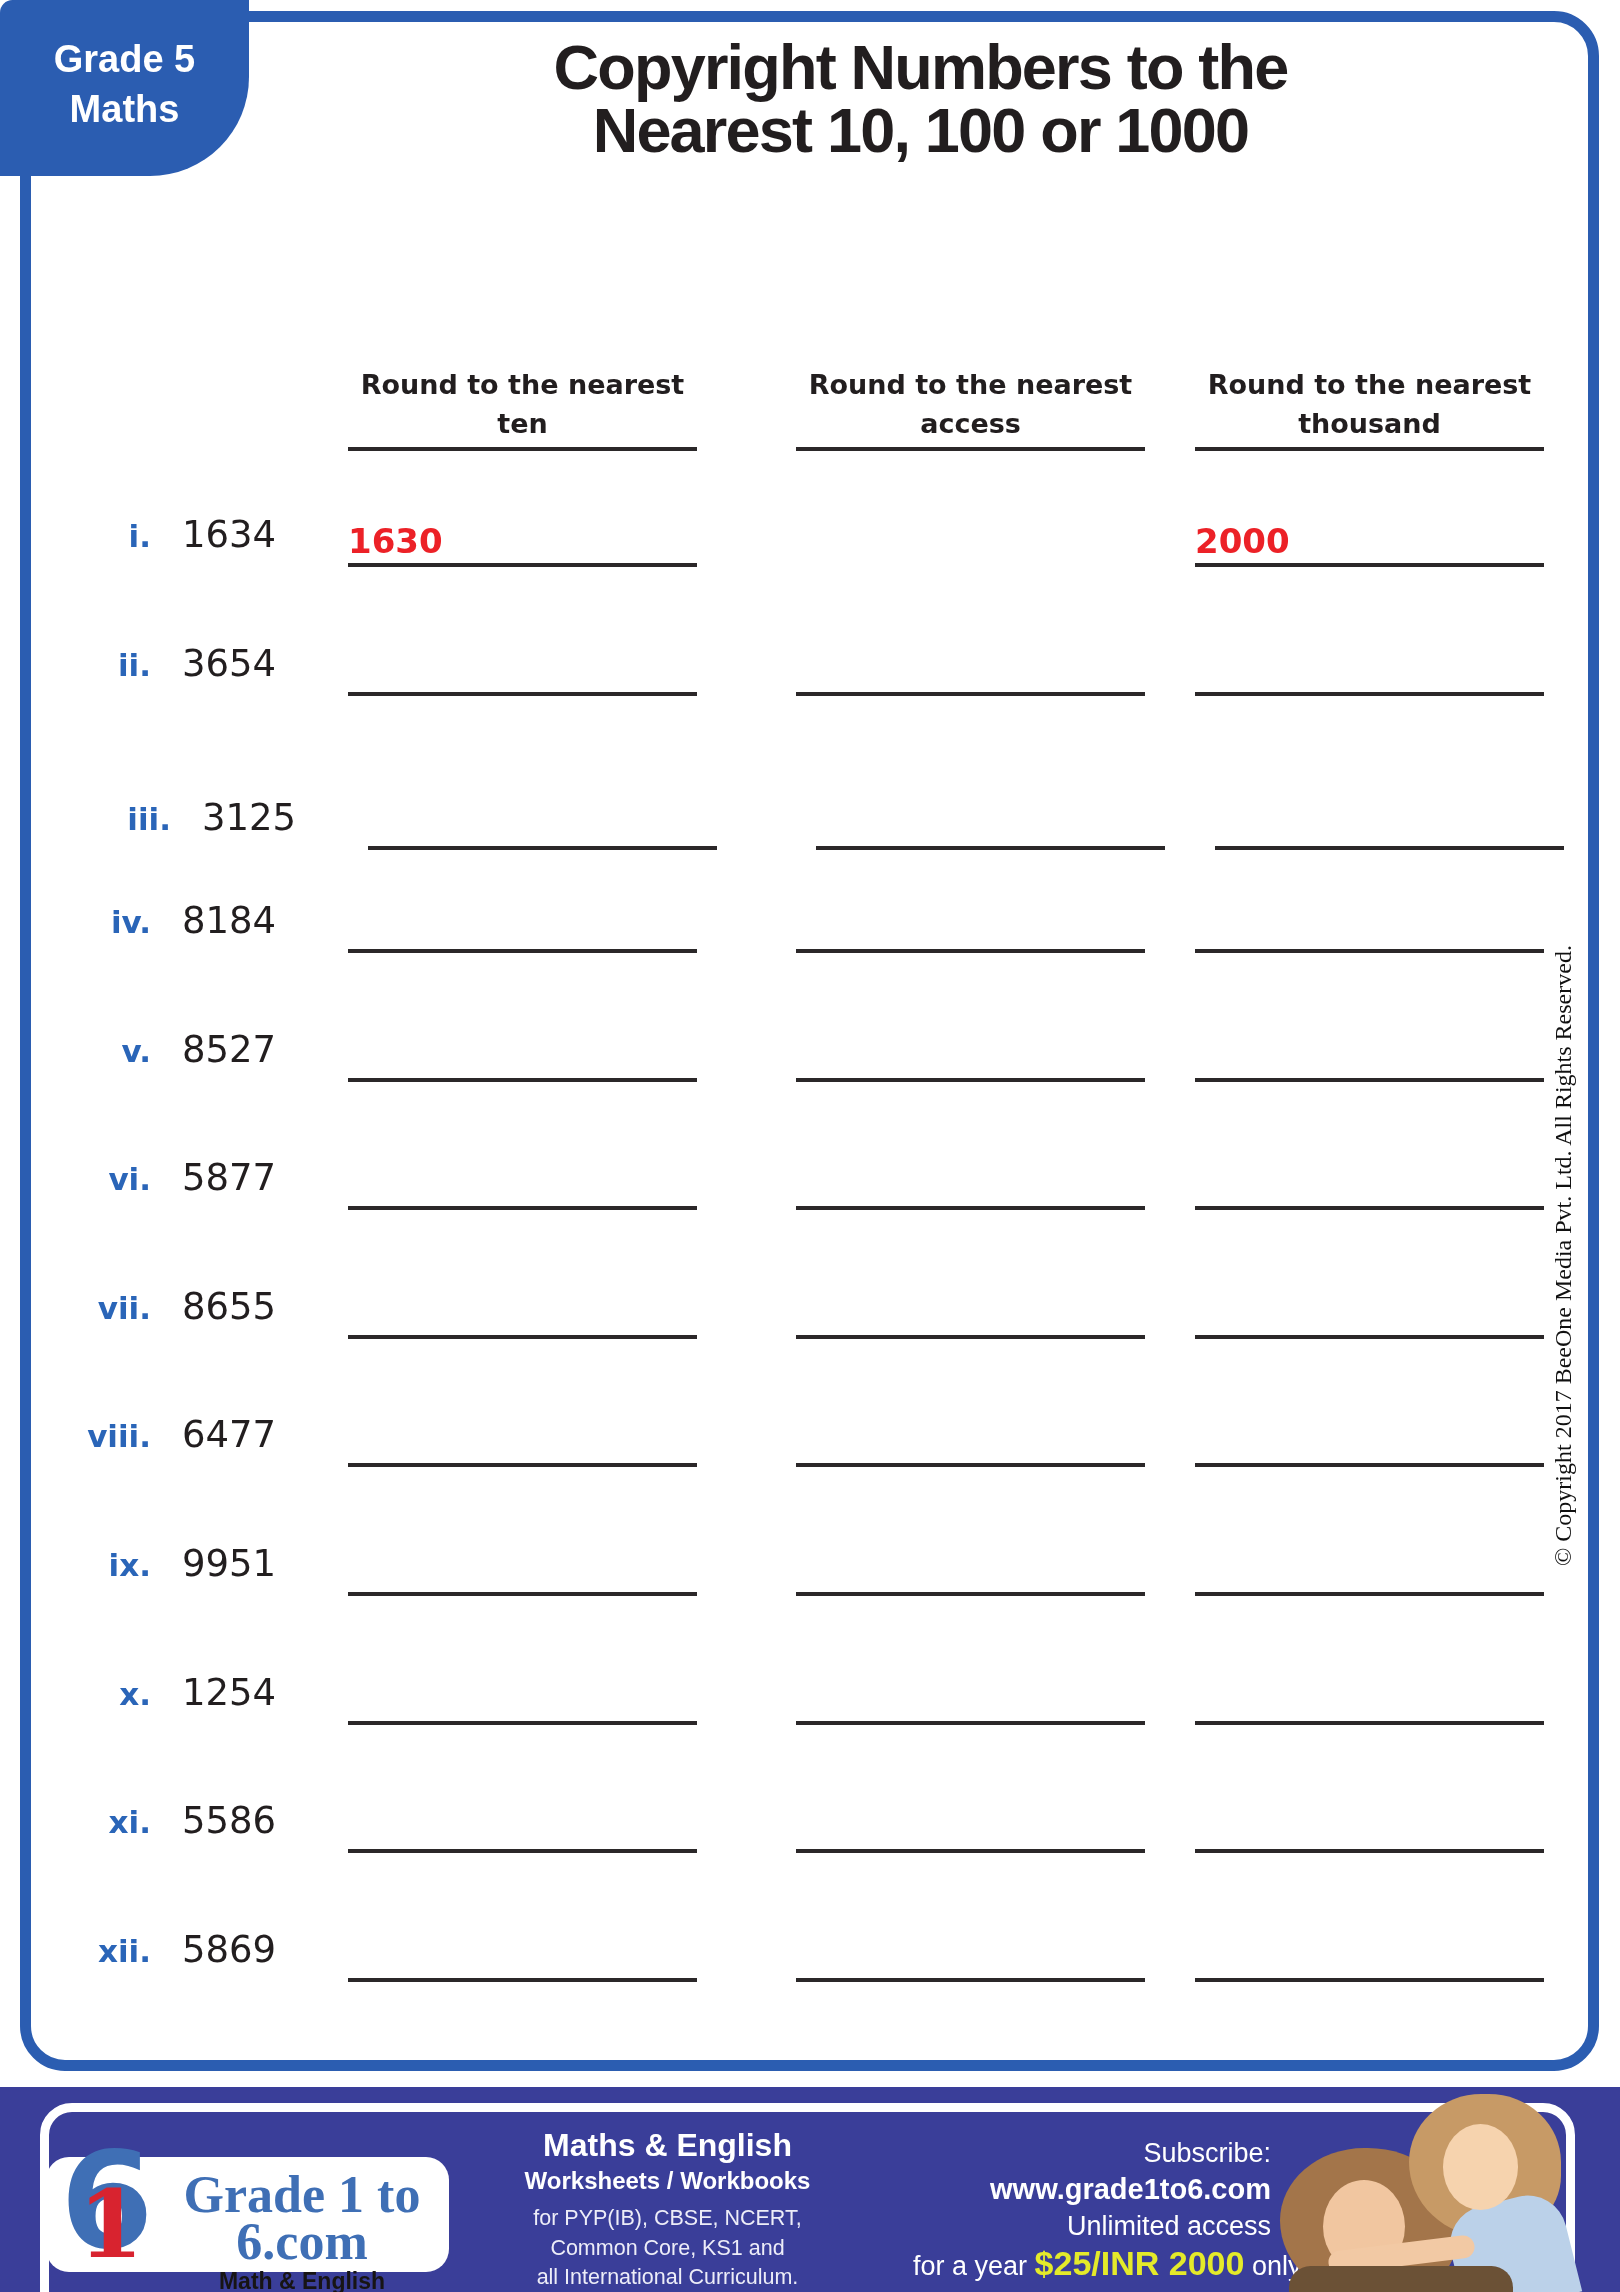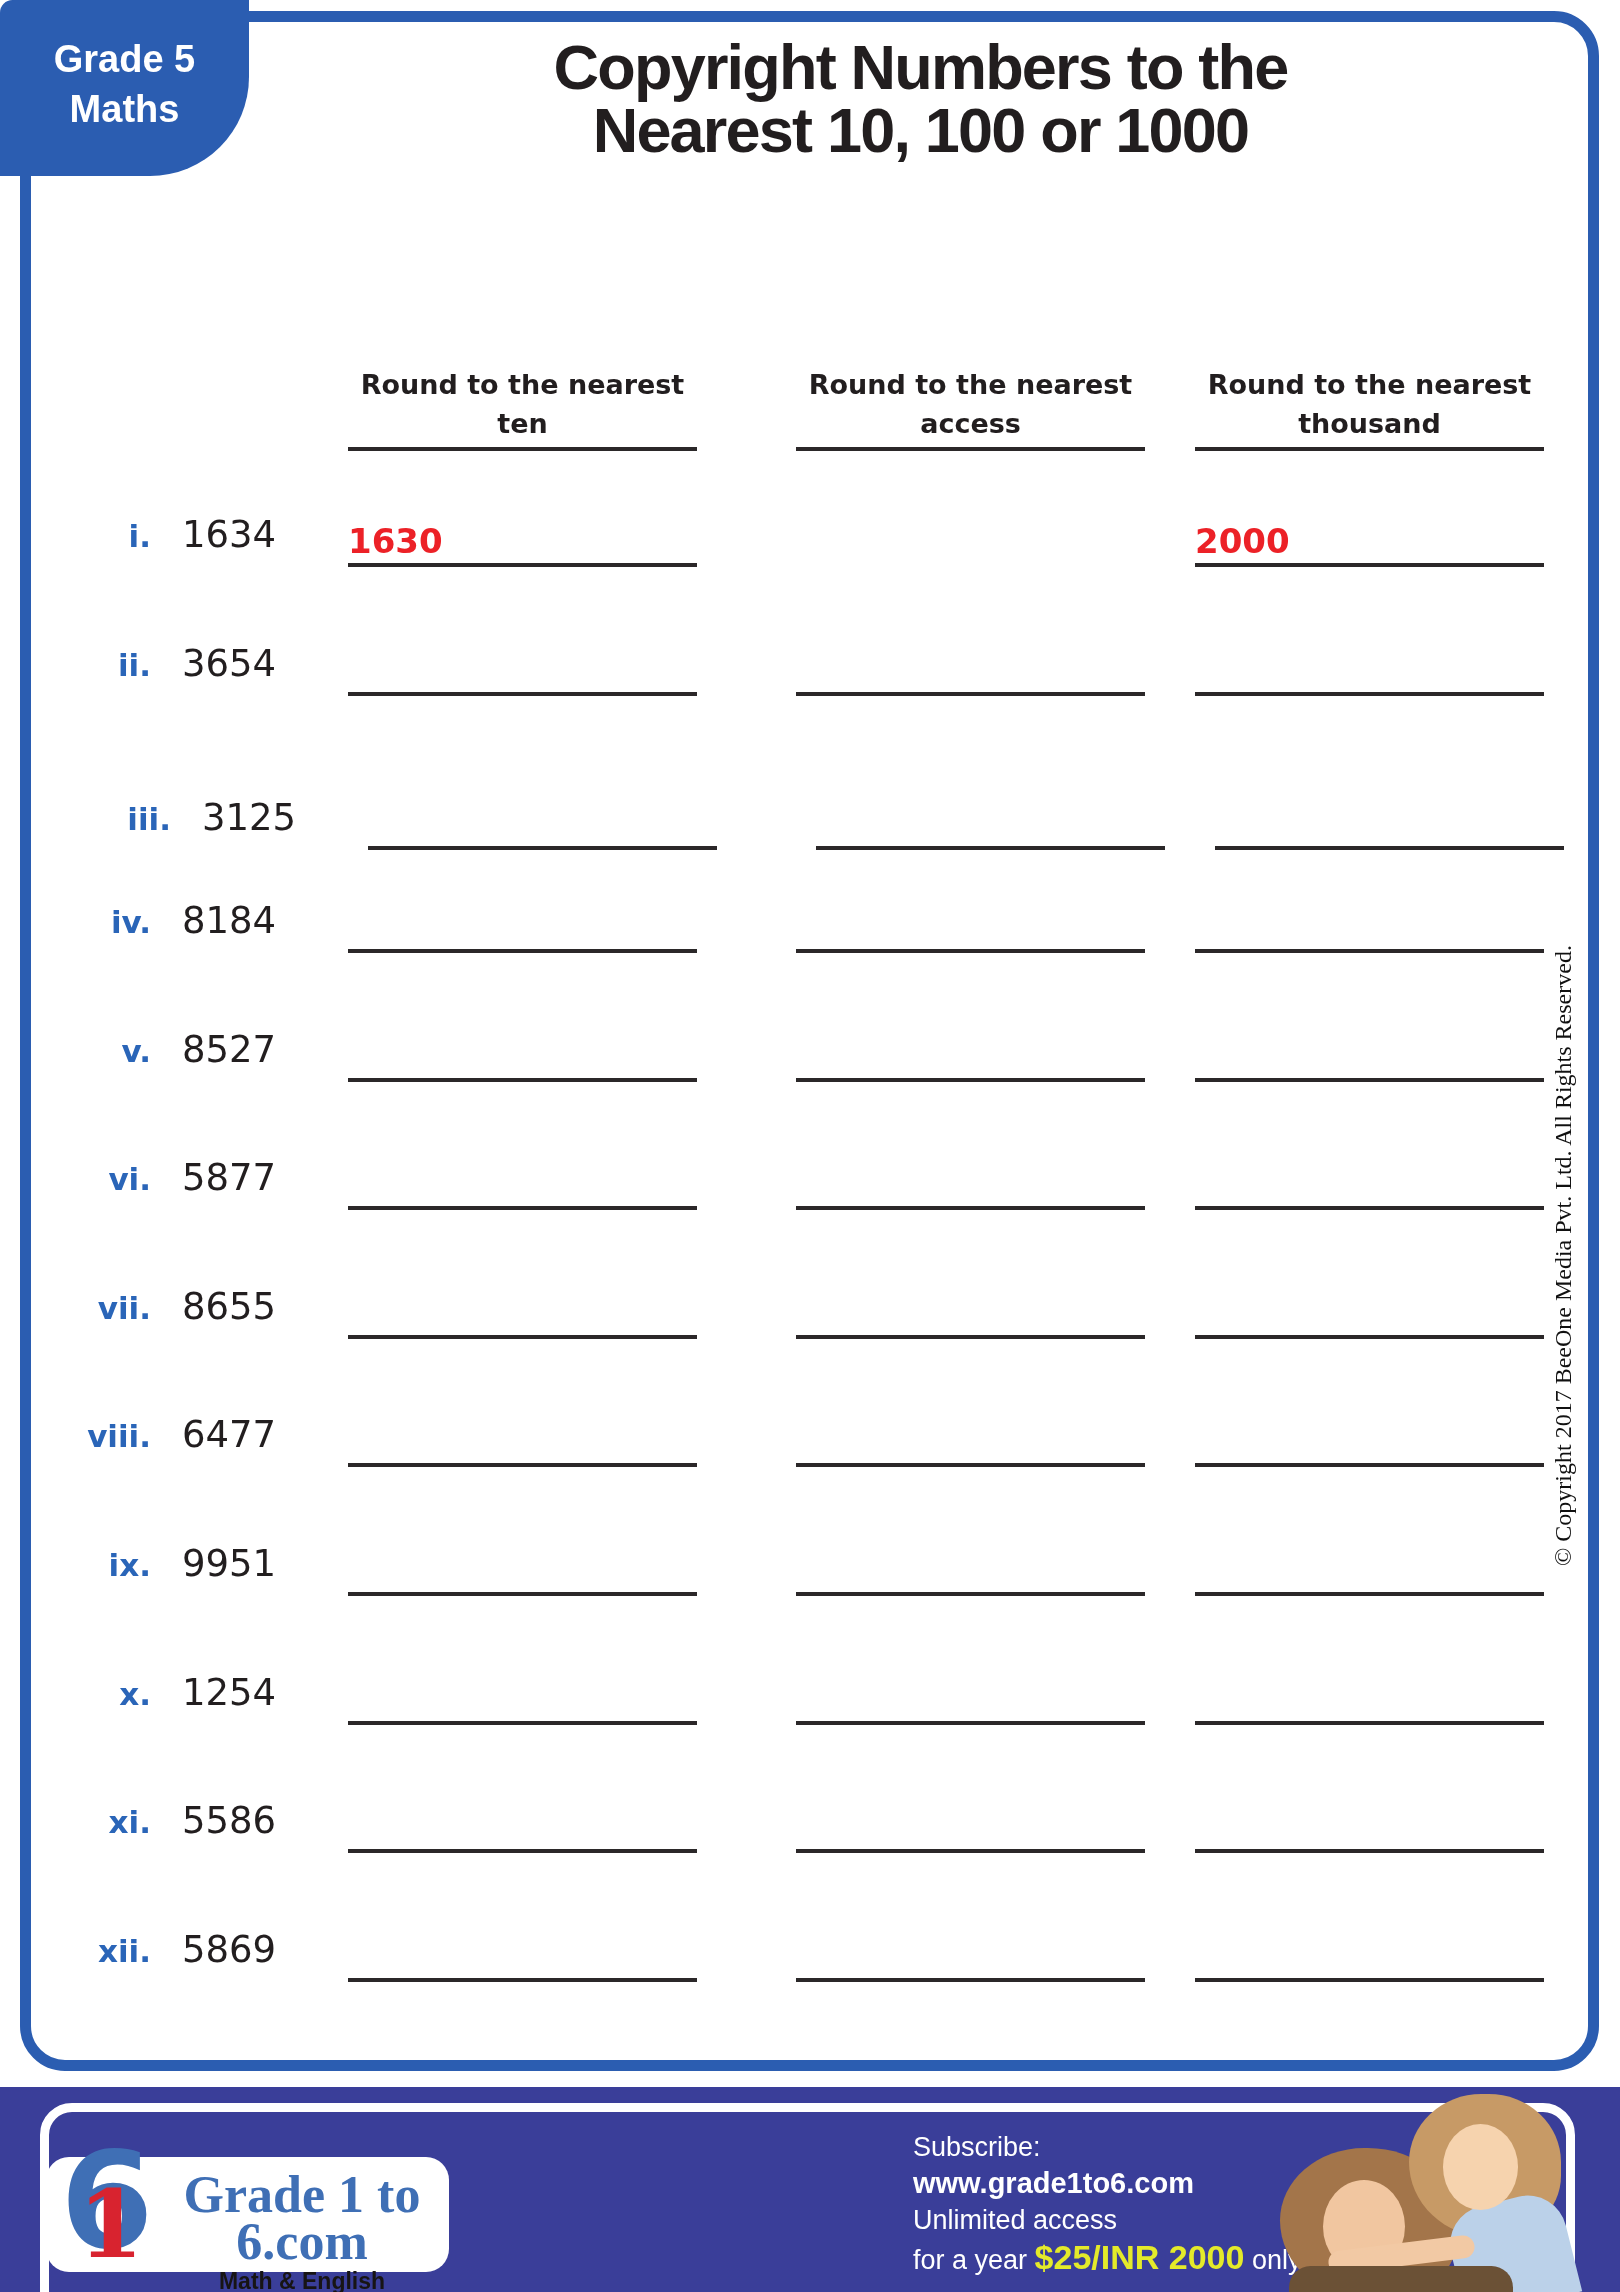--- a/index.html
+++ b/index.html
@@ -100,21 +100,21 @@
   .logo-text{position:absolute;left:115px;top:14.3px;width:282px;text-align:center;}
   .logo-site{
     font-family:"Liberation Serif",serif;font-weight:700;
     font-size:52px;line-height:47px;color:var(--logo-blue);
   }
   .logo-tag{font-weight:700;font-size:23px;line-height:32px;color:#171414;}
   .center-block{position:absolute;left:502px;top:39px;width:331px;text-align:center;color:#fff;}
   .cb-head{font-weight:700;font-size:32px;line-height:39px;}
   .cb-sub{font-weight:700;font-size:24px;line-height:32px;}
   .cb-desc{font-size:21.5px;line-height:29.6px;color:#EDEDF8;margin-top:7.2px;}
-  .subscribe-block{position:absolute;left:913px;top:43px;width:358px;text-align:left;color:#fff;}
+  .subscribe-block{position:absolute;left:913px;top:49px;width:358px;text-align:right;color:#fff;}
   .sb-label{font-size:27px;line-height:34px;}
   .sb-url{font-weight:700;font-size:29px;line-height:38px;}
   .sb-access{font-size:27px;line-height:36px;}
   .sb-price-line{font-size:27px;line-height:39px;white-space:nowrap;}
   .sb-price{font-weight:700;font-size:34px;color:var(--price-yellow);}
   
   .photo{position:absolute;left:1276px;top:7.2px;width:296px;height:206px;}
   .photo div{position:absolute;}
   .m-hair{left:3.6px;top:54px;width:179px;height:154px;background:#A3754A;border-radius:48% 52% 46% 54%;}
   .m-face{left:47px;top:86px;width:82px;height:93px;background:#F1C6A0;border-radius:50%;}
@@ -318,20 +318,29 @@
 
   <div class="logo-box">
     <div class="glyph6">6</div>
     <div class="glyph1">1</div>
     <div class="logo-text">
       <div class="logo-site">Grade 1 to 6.com</div>
       <div class="logo-tag">Math &amp; English Worksheets</div>
     </div>
   </div>
 
+  <div class="center-block">
+    <div class="cb-head">Maths &amp; English</div>
+    <div class="cb-sub">Worksheets / Workbooks</div>
+    <div class="cb-desc">
+      <div>for PYP(IB), CBSE, NCERT,</div>
+      <div>Common Core, KS1 and</div>
+      <div>all International Curriculum.</div>
+    </div>
+  </div>
 
   <div class="subscribe-block">
     <div class="sb-label">Subscribe:</div>
     <div class="sb-url">www.grade1to6.com</div>
     <div class="sb-access">Unlimited access</div>
     <div class="sb-price-line"><span>for a year </span><span class="sb-price">$25/INR 2000</span><span> only.</span></div>
   </div>
 
   <div class="photo">
     <div class="m-hair"></div>

